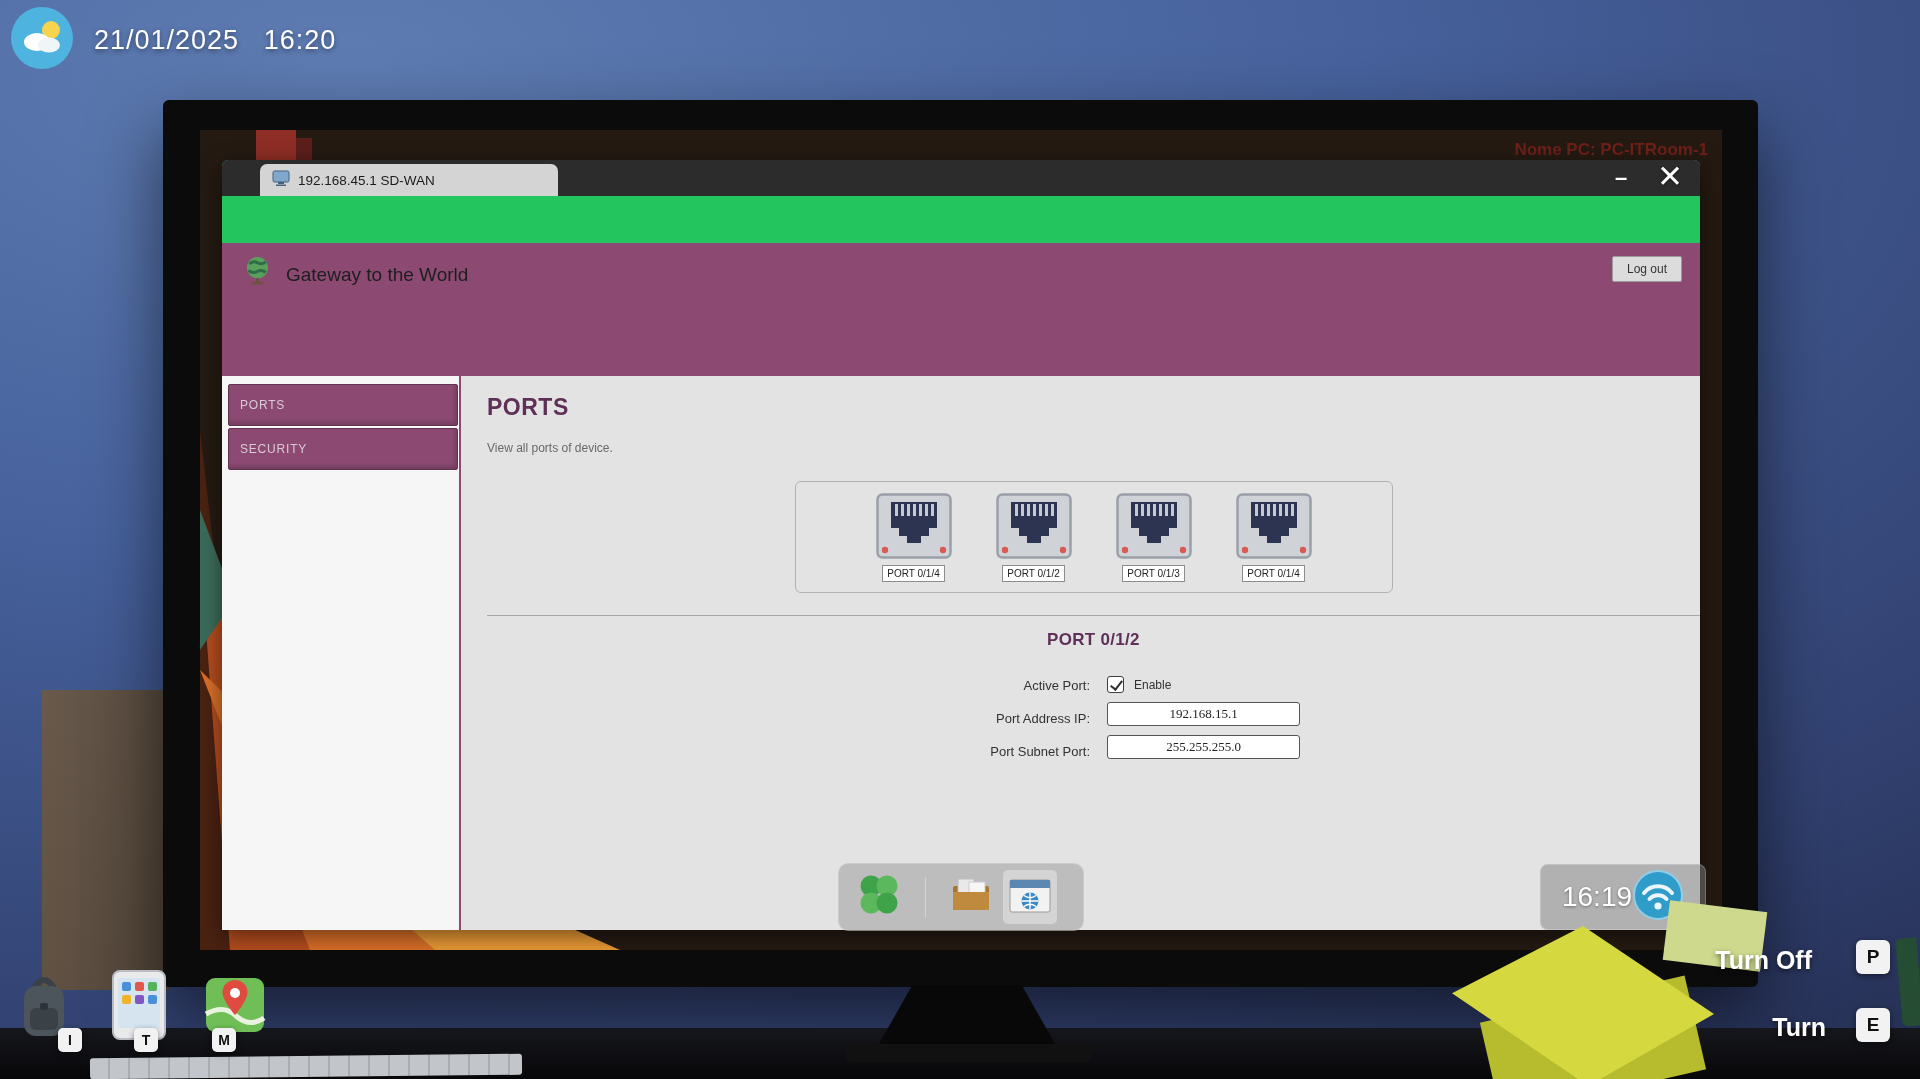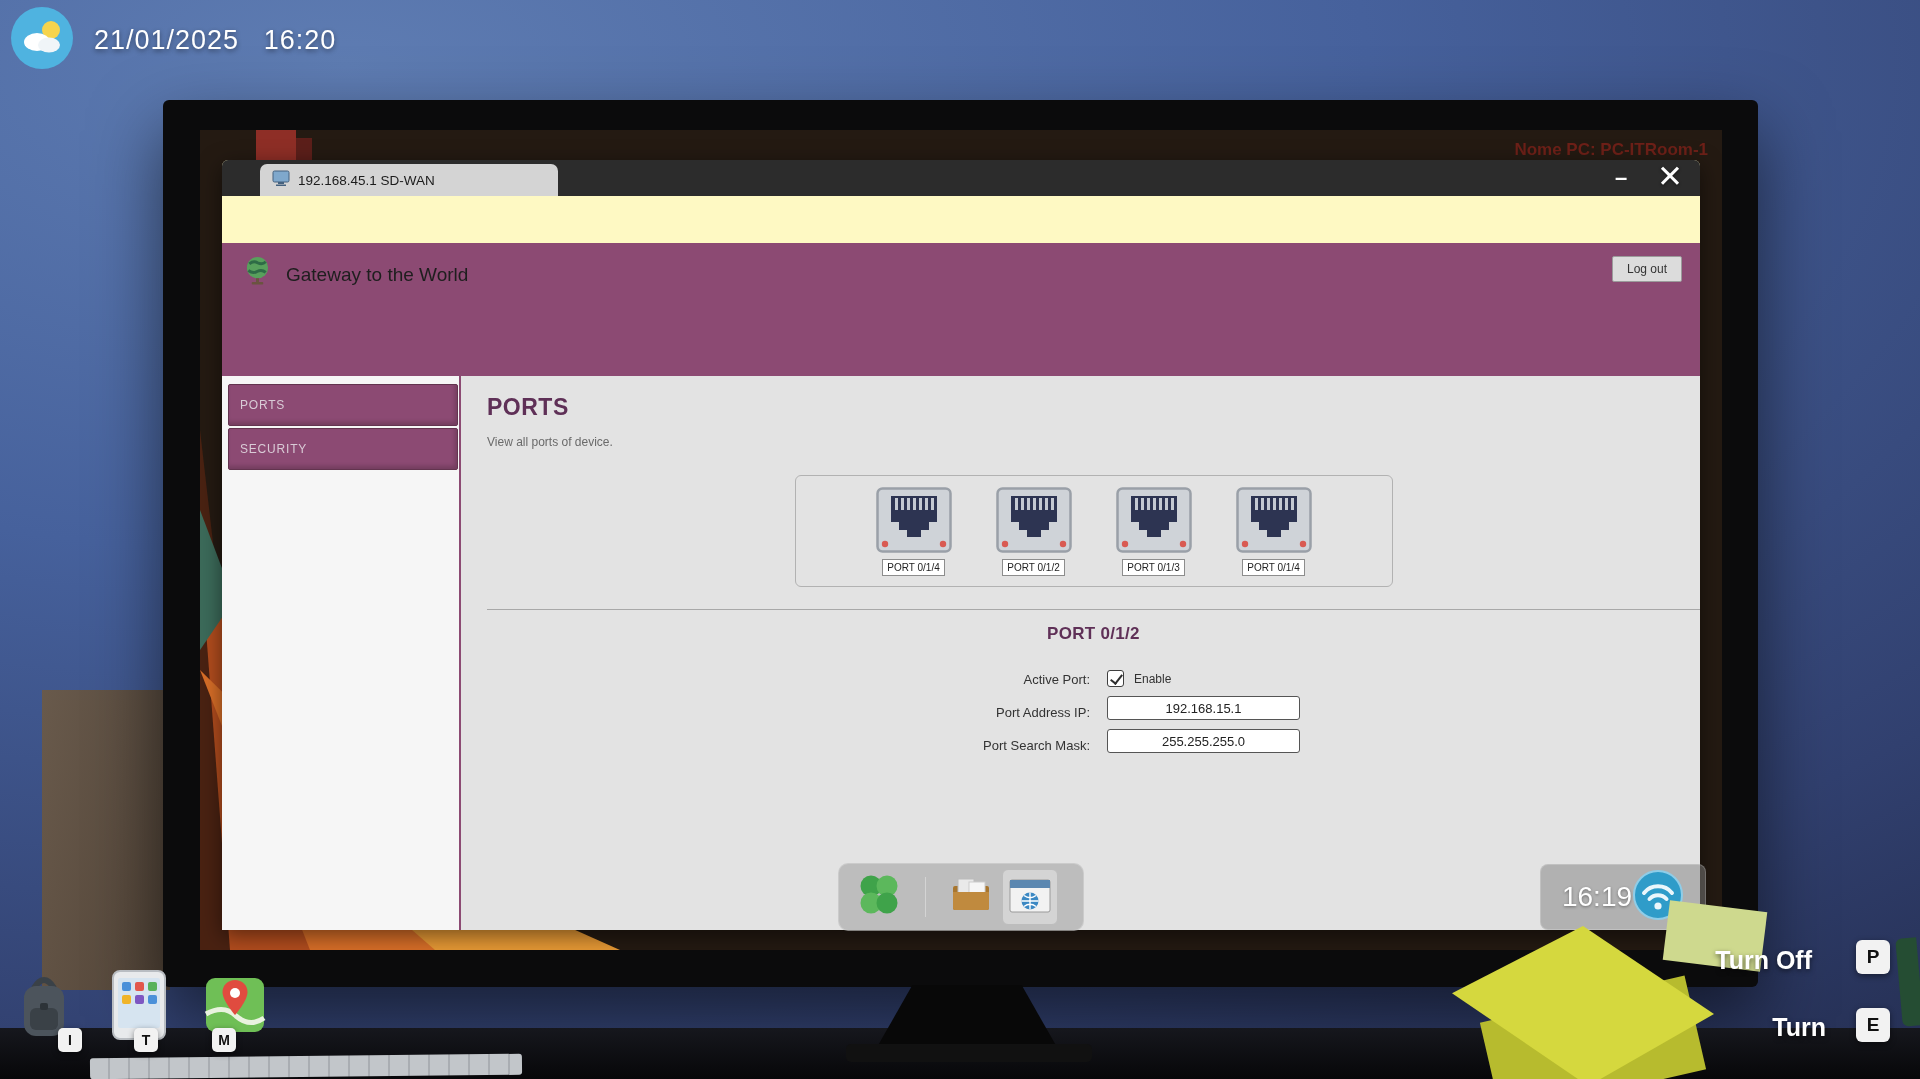--- a/index.html
+++ b/index.html
@@ -40,21 +40,21 @@
   
   .monitor{position:absolute;left:163px;top:100px;width:1595px;height:887px;background:#0b0b0c;
     border-radius:6px;z-index:2;box-shadow:0 30px 70px rgba(0,0,0,.55)}
   .screen{position:absolute;left:37px;top:30px;width:1522px;height:820px;background:#241a12;
     overflow:hidden}
   .wallpaper{position:absolute;left:0;top:0;width:1522px;height:820px;z-index:0}
   .pc-name{position:absolute;right:14px;top:10px;font-size:17px;font-weight:700;color:#6e2018;z-index:1}
 
   
   .browser{position:absolute;left:22px;top:30px;width:1478px;height:770px;z-index:2;
-    box-shadow:0 6px 22px rgba(0,0,0,.5);border-radius:6px 6px 0 0;background:#fef9c3}
+    box-shadow:0 6px 22px rgba(0,0,0,.5);border-radius:6px 6px 0 0;background:#22c55e}
   .tabbar{position:absolute;left:0;top:0;width:100%;height:36px;background:#2c2c2c;border-radius:6px 6px 0 0}
   .tab{position:absolute;left:38px;top:4px;width:298px;height:32px;background:#d4d4d4;
     border-radius:7px 7px 0 0;display:flex;align-items:center;gap:8px;padding:0 12px;
     font-size:13.5px;color:#1c1c1c}
   .win-min{position:absolute;right:66px;top:2px;width:26px;height:32px;color:#fff;font-size:22px;
     font-weight:700;display:flex;align-items:center;justify-content:center;cursor:default}
   .win-close{position:absolute;right:12px;top:-7px;width:36px;height:46px;color:#fff;font-size:31px;
     font-weight:700;display:flex;align-items:center;justify-content:center;
     text-shadow:0 1px 3px rgba(0,0,0,.55);cursor:default}
 
@@ -78,34 +78,34 @@
     border-right:2px solid var(--accent)}
   .nav-item{position:absolute;left:6px;width:230px;height:42px;background:var(--accent);
     border:1px solid var(--accent2);box-shadow:inset -2px -3px 4px rgba(0,0,0,.18);
     color:#d9cbd6;font-size:12px;letter-spacing:.8px;line-height:40px;padding-left:11px;border-radius:2px;cursor:default}
   .nav-item:nth-child(1){top:8px}
   .nav-item:nth-child(2){top:52px}
   .nav-item:nth-child(3){top:96px}
 
   .main{position:absolute;left:241px;top:0;right:0;bottom:0;padding:18px 0 0 24px}
   .page-title{font-size:23px;font-weight:700;color:var(--heading);letter-spacing:.5px}
-  .page-sub{font-size:12px;color:#6a6a6a;margin-top:14px}
+  .page-sub{font-size:12px;color:#6a6a6a;margin-top:20px}
   .ports-panel{width:598px;height:112px;border:1px solid #b2b2b2;border-radius:6px;margin:26px auto 0;
     display:flex;align-items:center;justify-content:center;gap:32px}
   .port-card{width:88px;text-align:center;cursor:default}
   .port-label{display:inline-block;background:#fff;border:1px solid #8d8d8d;font-size:10px;
     padding:2px 4px;margin-top:2px;white-space:nowrap;color:#222}
   .divider{margin-top:22px;border-top:1px solid #a8a8a8;width:100%}
   .detail-title{text-align:center;margin-top:14px;font-size:17px;font-weight:700;color:var(--heading);letter-spacing:.3px}
   .form{margin-top:10px}
   .frow{display:flex;align-items:flex-end;height:33px}
   .flabel{width:603px;text-align:right;font-size:13px;color:#333}
   .fctrl{margin-left:17px;display:flex;align-items:center;gap:10px}
   .field{width:193px;height:24px;border:1px solid #555;border-radius:3px;background:#fff;text-align:center;
-    font-size:13px;color:#222;font-family:Liberation Sans, sans-serif;outline:none}
+    font-size:13px;color:#222;font-family:Liberation Serif, serif;outline:none}
   .checkbox{width:17px;height:17px;background:#fff;border:1.5px solid #3f3f3f;border-radius:3px;position:relative}
   .checkbox.checked::after{content:"";position:absolute;left:4.5px;top:0.5px;width:5px;height:10px;
     border:solid #2e2e2e;border-width:0 2.3px 2.3px 0;transform:rotate(38deg)}
   .enable-label{font-size:12px;color:#333}
 
   
   .dock{position:absolute;left:638px;top:733px;width:246px;height:68px;background:rgba(158,158,158,.55);
     border:1px solid rgba(255,255,255,.22);border-radius:10px;display:flex;align-items:center;
     padding:0 12px;z-index:6}
   .dock-gap{width:46px;display:flex;justify-content:center}
@@ -310,21 +310,21 @@
                   <span class="enable-label">Enable</span>
                 </div>
               </div>
               <div class="frow">
                 <div class="flabel">Port Address IP:</div>
                 <div class="fctrl">
                   <input class="field" value="192.168.15.1" style="">
                 </div>
               </div>
               <div class="frow">
-                <div class="flabel">Port Search Mask:</div>
+                <div class="flabel">Port Subnet Port:</div>
                 <div class="fctrl">
                   <input class="field" value="255.255.255.0" style="">
                 </div>
               </div>
             </div>
           </div>
         </div>
       </div>
 
       <div class="dock">

